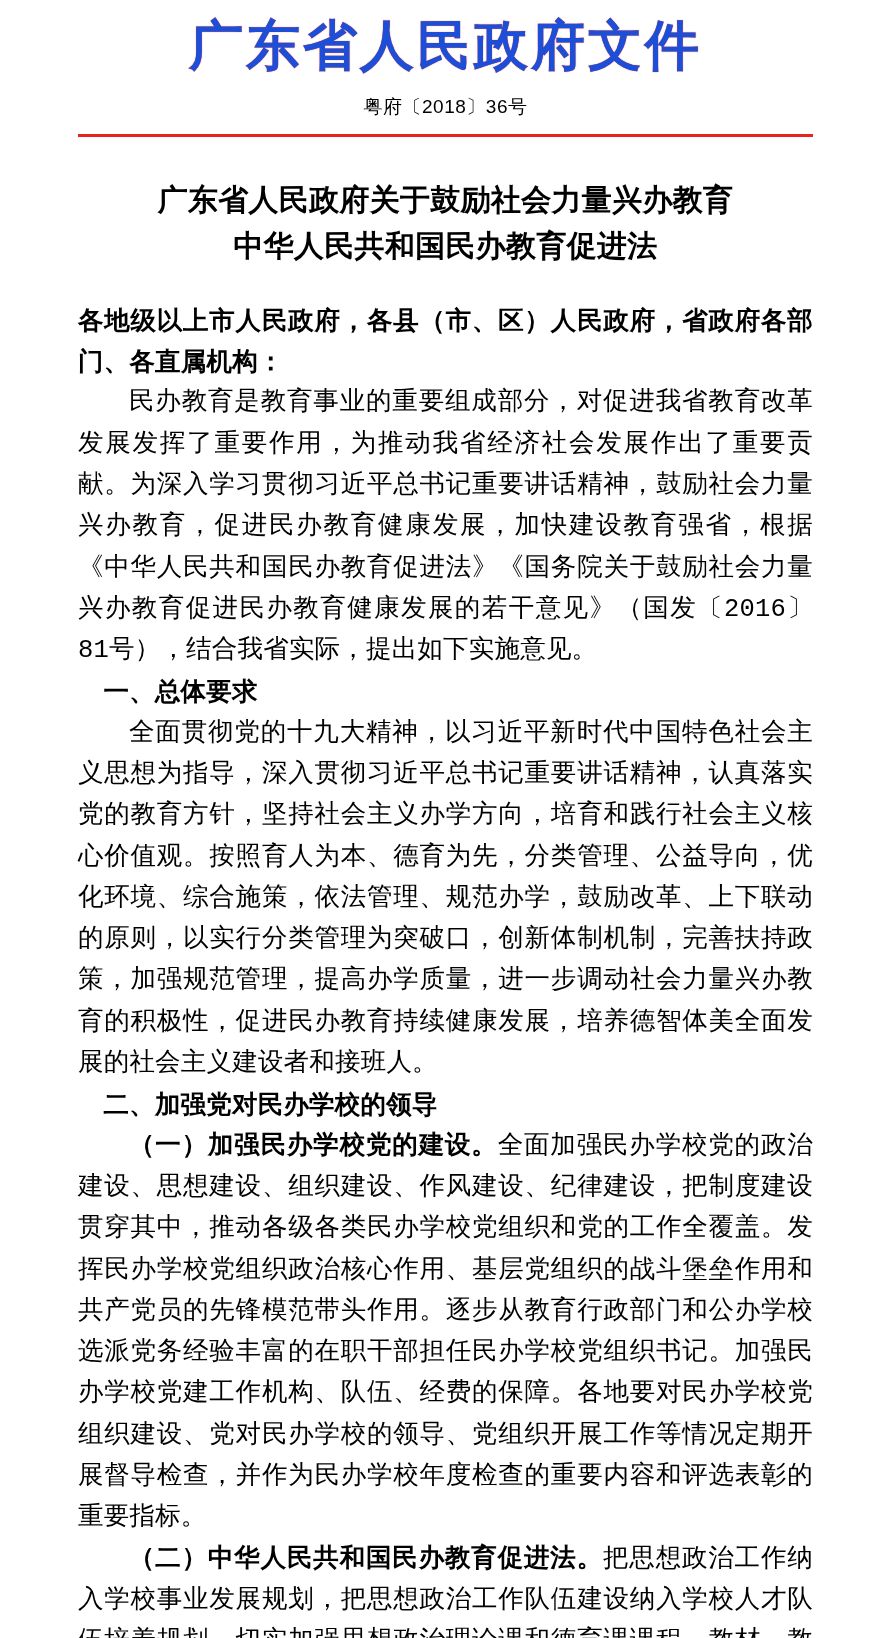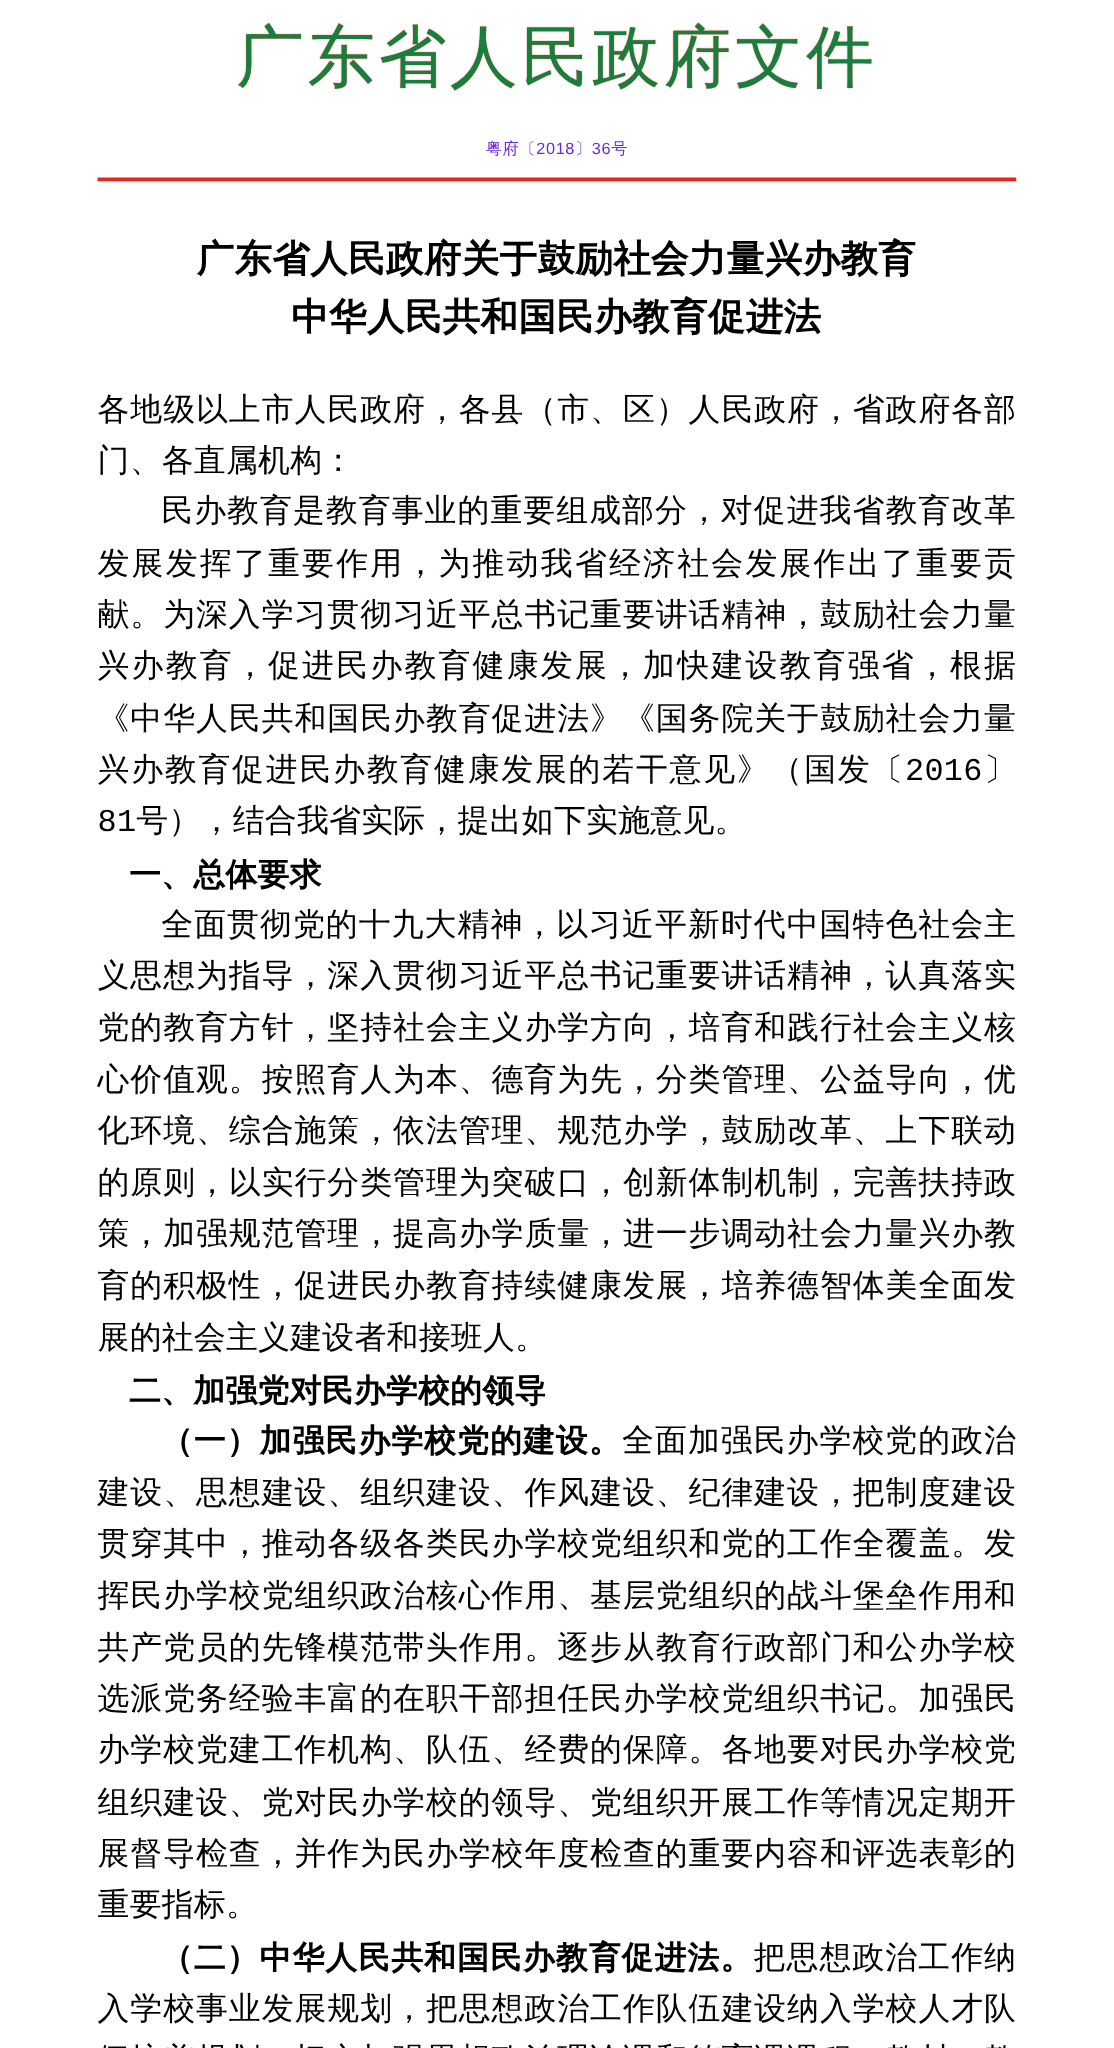--- a/index.html
+++ b/index.html
@@ -22,32 +22,32 @@
     background: #ffffff;
     overflow: hidden;
   }
   
   .masthead {
     padding-top: 14px;
     text-align: center;
   }
   .masthead-title {
     font-family: "DejaVu Sans", sans-serif;
-    font-weight: normal;
+    font-weight: bold;
     font-size: 54px;
     letter-spacing: 3px;
-    color: #15803d;
+    color: #1d4ed8;
     line-height: 1.18;
     white-space: nowrap;
     text-shadow: 0 0 1px #e8241c;
   }
   .doc-number {
-    margin-top: 32px;
-    font-size: 13px;
-    color: #6d28d9;
+    margin-top: 16px;
+    font-size: 19px;
+    color: #000000;
     letter-spacing: 0.5px;
   }
   .red-rule {
     margin: 14px 0 0 0;
     height: 3px;
     background: #e8241c;
     width: 100%;
   }
   
   .doc-title {
@@ -67,21 +67,21 @@
     line-height: 1.62;
     text-align: justify;
     text-justify: inter-ideograph;
     letter-spacing: 0.2px;
     color: #000;
   }
   .body-text p {
     margin: 0;
   }
   .p-indent { text-indent: 2em; font-family: Liberation Mono, monospace; }
-  .p-noindent { text-indent: 0; }
+  .p-noindent { text-indent: 0; font-weight: bold; }
   .heading {
     text-indent: 1em;
     font-weight: bold;
     font-family: Liberation Serif, serif;
   }
   .sub-heading-lead {
     font-weight: bold;
     margin-top: 17px;
   }
 </style>

